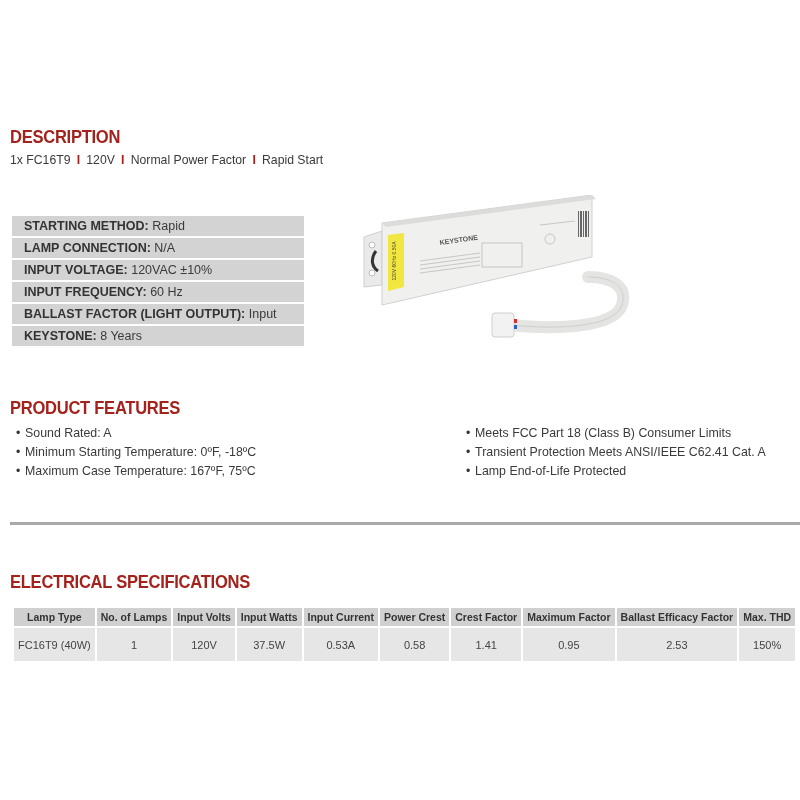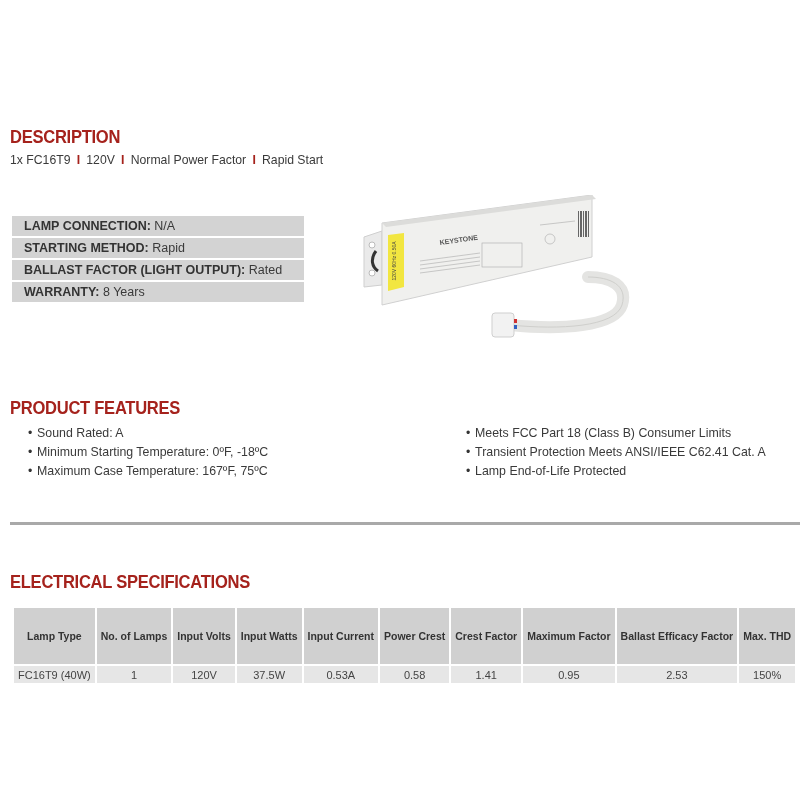--- a/index.html
+++ b/index.html
@@ -29,59 +29,61 @@
     white-space: nowrap;
   }
   .spec-row .k { font-weight: bold; color: #333; }
 
   #product-image { position: absolute; left: 360px; top: 195px; width: 280px; height: 160px; }
 
   #features-heading { top: 398px; }
   .feat-list { position: absolute; top: 423px; margin: 0; padding: 0; list-style: none; font-size: 13px; color: #3a3a3a; }
   .feat-list li { height: 19px; line-height: 19px; white-space: nowrap; transform: scaleX(0.95); transform-origin: left; }
   .feat-list li::before { content: "\2022"; margin-right: 5px; color: #333; }
-  #feat-left { left: 28px; }
+  #feat-left { left: 16px; }
   #feat-right { left: 466px; }
 
   #divider { position: absolute; left: 10px; top: 522px; width: 790px; height: 3px; background: #a9a9a9; }
 
   #elec-heading { top: 572px; }
 
   #elec-table {
     position: absolute; left: 12px; top: 606px; width: 778px;
     border-collapse: separate; border-spacing: 2px 2px; font-size: 11px;
   }
   #elec-table th {
-    background: #d0d0d0; color: #333; font-weight: bold; height: 28px;
-    padding: 14px 4px; white-space: nowrap; font-size: 10.5px;
+    background: #d0d0d0; color: #333; font-weight: bold; height: 18px;
+    padding: 0 4px; white-space: nowrap; font-size: 10.5px;
   }
   #elec-table td {
     background: #e6e6e6; color: #444; text-align: center; height: 17px;
-    padding: 0 4px; white-space: nowrap;
+    padding: 8px 4px; white-space: nowrap;
   }
 </style>
 </head>
 <body>
 
 <h2 class="heading" id="desc-heading">DESCRIPTION</h2>
 <div id="desc-line">
   <span>1x FC16T9</span>
   <span class="sep">I</span>
   <span>120V</span>
   <span class="sep">I</span>
   <span>Normal Power Factor</span>
   <span class="sep">I</span>
   <span>Rapid Start</span>
 </div>
 
 <div id="spec-box">
+  <div class="spec-row"><span class="k">STARTING METHOD:</span> <span>Rapid</span></div>
   <div class="spec-row"><span class="k">LAMP CONNECTION:</span> <span>N/A</span></div>
-  <div class="spec-row"><span class="k">STARTING METHOD:</span> <span>Rapid</span></div>
-  <div class="spec-row"><span class="k">BALLAST FACTOR (LIGHT OUTPUT):</span> <span>Rated</span></div>
-  <div class="spec-row"><span class="k">WARRANTY:</span> <span>8 Years</span></div>
+  <div class="spec-row"><span class="k">INPUT VOLTAGE:</span> <span>120VAC ±10%</span></div>
+  <div class="spec-row"><span class="k">INPUT FREQUENCY:</span> <span>60 Hz</span></div>
+  <div class="spec-row"><span class="k">BALLAST FACTOR (LIGHT OUTPUT):</span> <span>Input</span></div>
+  <div class="spec-row"><span class="k">KEYSTONE:</span> <span>8 Years</span></div>
 </div>
 
 <div id="product-image">
   <svg width="280" height="160" viewBox="0 0 280 160">
 
     <path d="M150 130 C 200 135, 255 132, 262 110 C 268 90, 250 82, 228 82" fill="none" stroke="#e4e4e2" stroke-width="12" stroke-linecap="round"></path>
     <path d="M150 130 C 200 135, 255 132, 262 110 C 268 90, 250 82, 228 82" fill="none" stroke="#cfcfcc" stroke-width="1"></path>
 
     <rect x="132" y="118" width="22" height="24" rx="3" fill="#f2f2f2" stroke="#cfcfcf"></rect>
     <rect x="154" y="124" width="3" height="4" fill="#d03030"></rect>

